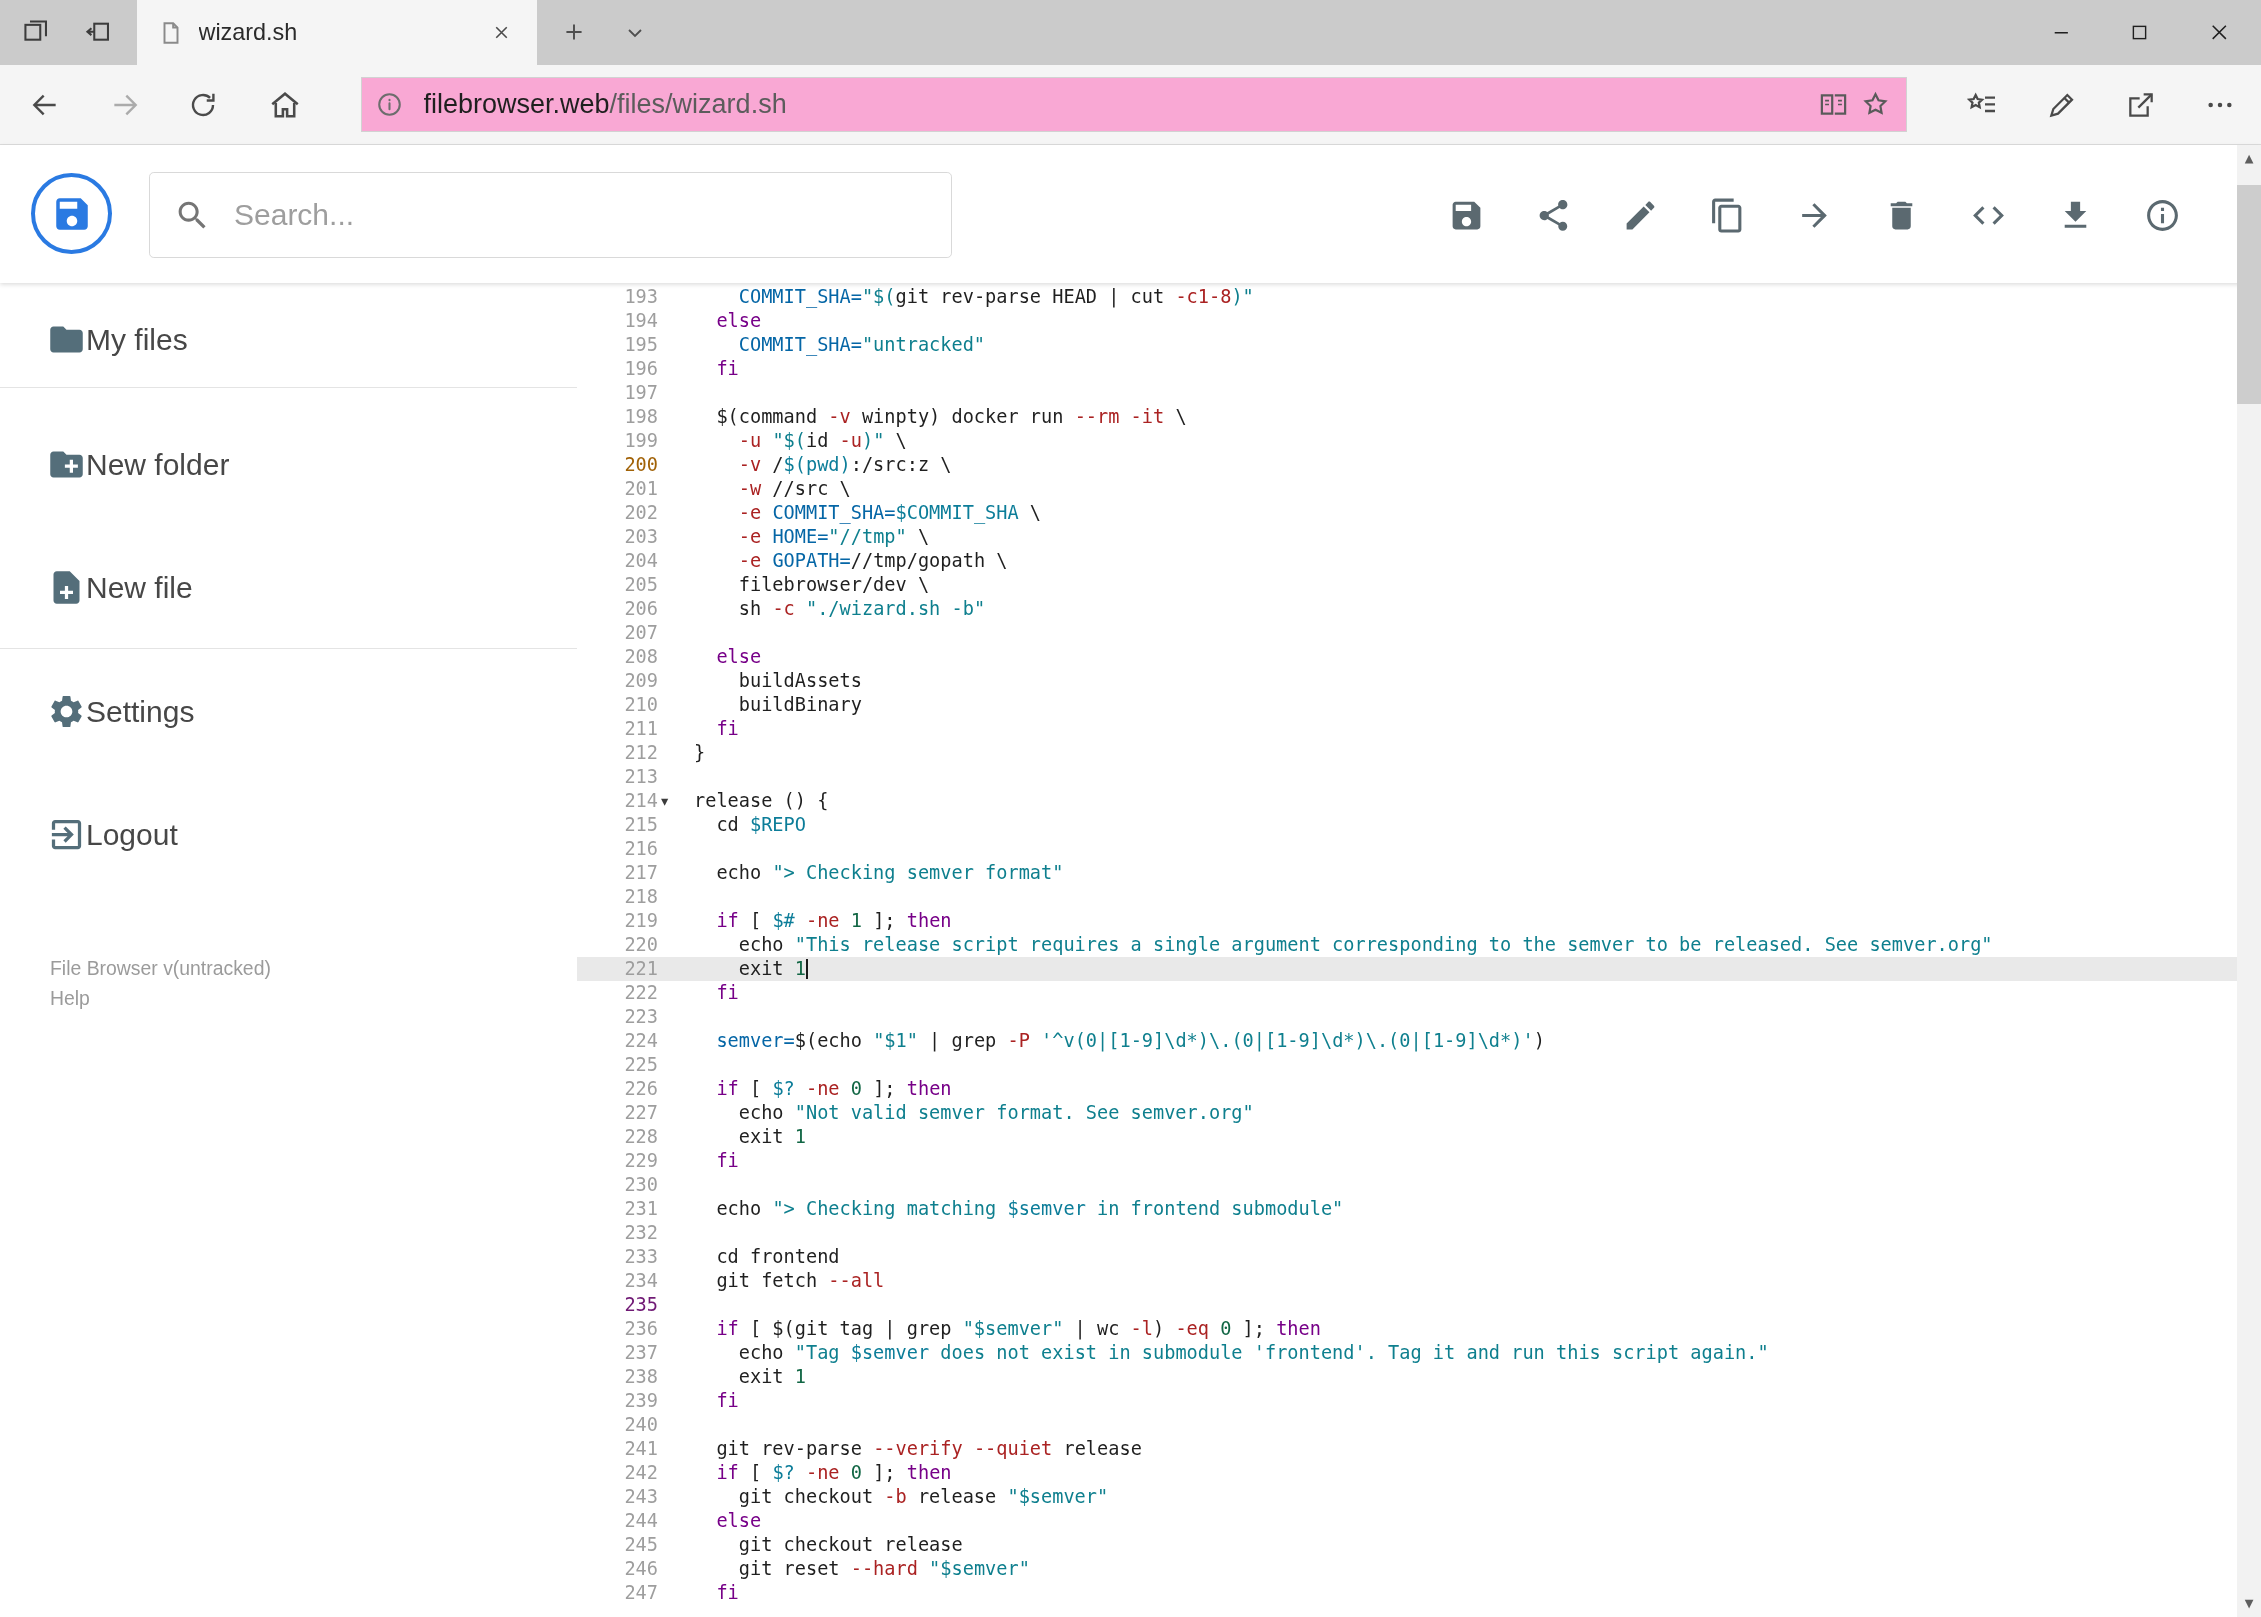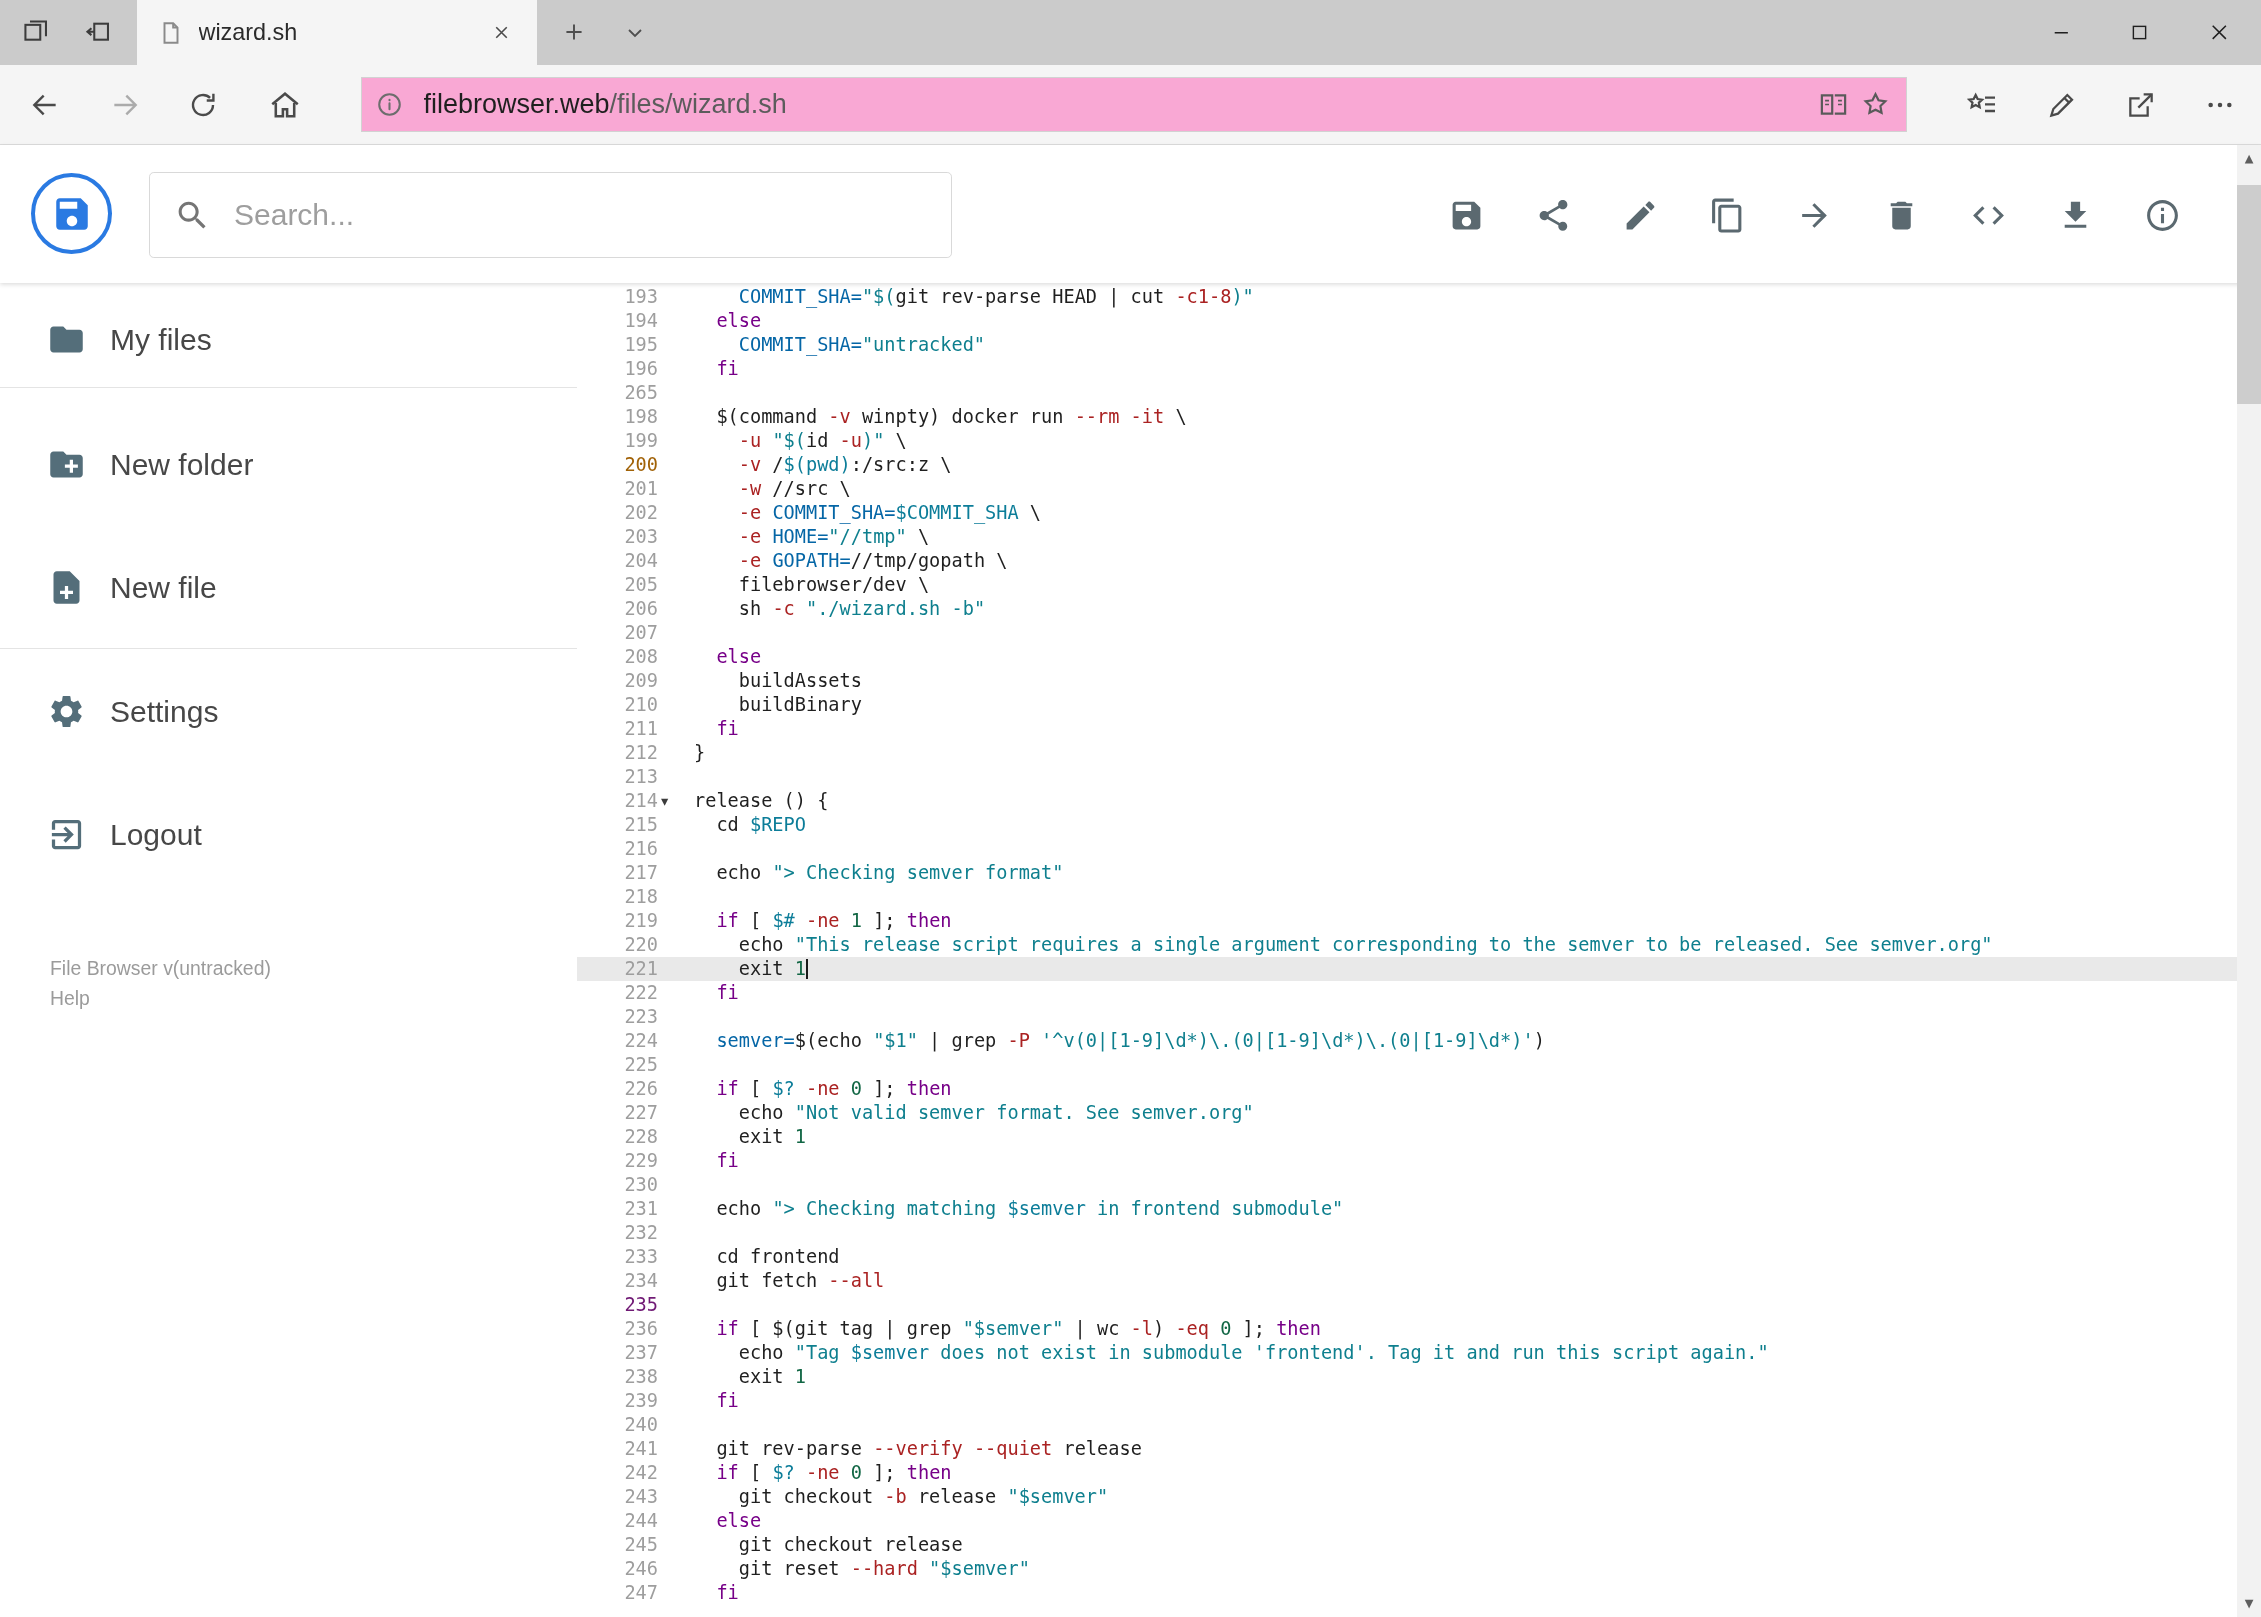--- a/index.html
+++ b/index.html
@@ -37,21 +37,21 @@
   .search-input{border:none;outline:none;background:transparent;font-family:"Liberation Sans",sans-serif;font-size:30px;color:#444;margin-left:21px;flex:1;min-width:0;}
   .search-input::placeholder{color:#9e9e9e;opacity:1;}
   .header-actions{position:absolute;left:1436px;top:31px;display:flex;gap:26px;}
   .act-btn{width:61px;height:78px;display:flex;align-items:center;justify-content:center;cursor:pointer;}
 
   
   .content{position:absolute;left:0;top:283px;width:2261px;height:1334px;display:flex;overflow:hidden;background:#fff;}
   .sidebar{width:577px;height:100%;position:relative;flex:none;}
   .side-item{position:absolute;left:0;width:100%;height:89px;display:flex;align-items:center;padding-left:47px;box-sizing:border-box;cursor:pointer;}
   .side-item svg{flex:none;}
-  .side-label{margin-left:24px;font-size:30px;color:#474747;}
+  .side-label{font-size:30px;color:#474747;}
   .side-div{position:absolute;left:0;width:577px;height:0.8px;background:#e4e4e4;}
   .side-footer{position:absolute;left:50px;top:670px;font-size:19.4px;color:#9b9b9b;line-height:30px;}
   .side-footer .help{display:inline-block;cursor:pointer;}
 
   
   .editor{flex:1;position:relative;font-family:"DejaVu Sans Mono","Liberation Mono",monospace;font-size:18.6px;line-height:24px;padding-top:1.6px;overflow:hidden;}
   .ed-row{display:flex;height:24px;position:relative;white-space:pre;}
   .ed-row.active{background:#e9e9e9;}
   .ed-gut{width:81px;flex:none;text-align:right;user-select:none;}
   .ed-code{padding-left:36px;flex:1;overflow:hidden;}
@@ -299,21 +299,21 @@
       <div class="side-footer">
         <div>File Browser v(untracked)</div>
         <div class="help">Help</div>
       </div>
     </div>
     <div class="editor" id="editor">
         <div class="ed-row"><span class="ed-gut" style="color: rgb(158, 158, 158);">193</span><span class="ed-code"><span style="color: rgb(31, 31, 31);">    </span><span style="color: rgb(5, 102, 166);">COMMIT_SHA=</span><span style="color: rgb(14, 127, 142);">"$(</span><span style="color: rgb(31, 31, 31);">git rev-parse HEAD | cut </span><span style="color: rgb(170, 34, 34);">-c1-8</span><span style="color: rgb(14, 127, 142);">)"</span></span></div>
         <div class="ed-row"><span class="ed-gut" style="color: rgb(158, 158, 158);">194</span><span class="ed-code"><span style="color: rgb(31, 31, 31);">  </span><span style="color: rgb(119, 0, 136);">else</span></span></div>
         <div class="ed-row"><span class="ed-gut" style="color: rgb(158, 158, 158);">195</span><span class="ed-code"><span style="color: rgb(31, 31, 31);">    </span><span style="color: rgb(5, 102, 166);">COMMIT_SHA=</span><span style="color: rgb(14, 127, 142);">"untracked"</span></span></div>
         <div class="ed-row"><span class="ed-gut" style="color: rgb(158, 158, 158);">196</span><span class="ed-code"><span style="color: rgb(31, 31, 31);">  </span><span style="color: rgb(119, 0, 136);">fi</span></span></div>
-        <div class="ed-row"><span class="ed-gut" style="color: rgb(158, 158, 158);">265</span><span class="ed-code"></span></div>
+        <div class="ed-row"><span class="ed-gut" style="color: rgb(158, 158, 158);">197</span><span class="ed-code"></span></div>
         <div class="ed-row"><span class="ed-gut" style="color: rgb(158, 158, 158);">198</span><span class="ed-code"><span style="color: rgb(31, 31, 31);">  $(command </span><span style="color: rgb(170, 34, 34);">-v</span><span style="color: rgb(31, 31, 31);"> winpty) docker run </span><span style="color: rgb(170, 34, 34);">--rm</span><span style="color: rgb(31, 31, 31);"> </span><span style="color: rgb(170, 34, 34);">-it</span><span style="color: rgb(31, 31, 31);"> \</span></span></div>
         <div class="ed-row"><span class="ed-gut" style="color: rgb(158, 158, 158);">199</span><span class="ed-code"><span style="color: rgb(31, 31, 31);">    </span><span style="color: rgb(170, 34, 34);">-u</span><span style="color: rgb(31, 31, 31);"> </span><span style="color: rgb(14, 127, 142);">"$(</span><span style="color: rgb(31, 31, 31);">id </span><span style="color: rgb(170, 34, 34);">-u</span><span style="color: rgb(14, 127, 142);">)"</span><span style="color: rgb(31, 31, 31);"> \</span></span></div>
         <div class="ed-row"><span class="ed-gut" style="color: #a16207;">200</span><span class="ed-code"><span style="color: rgb(31, 31, 31);">    </span><span style="color: rgb(170, 34, 34);">-v</span><span style="color: rgb(31, 31, 31);"> /</span><span style="color: rgb(12, 125, 153);">$(pwd)</span><span style="color: rgb(31, 31, 31);">:/src:z \</span></span></div>
         <div class="ed-row"><span class="ed-gut" style="color: rgb(158, 158, 158);">201</span><span class="ed-code"><span style="color: rgb(31, 31, 31);">    </span><span style="color: rgb(170, 34, 34);">-w</span><span style="color: rgb(31, 31, 31);"> //src \</span></span></div>
         <div class="ed-row"><span class="ed-gut" style="color: rgb(158, 158, 158);">202</span><span class="ed-code"><span style="color: rgb(31, 31, 31);">    </span><span style="color: rgb(170, 34, 34);">-e</span><span style="color: rgb(31, 31, 31);"> </span><span style="color: rgb(5, 102, 166);">COMMIT_SHA=</span><span style="color: rgb(12, 125, 153);">$COMMIT_SHA</span><span style="color: rgb(31, 31, 31);"> \</span></span></div>
         <div class="ed-row"><span class="ed-gut" style="color: rgb(158, 158, 158);">203</span><span class="ed-code"><span style="color: rgb(31, 31, 31);">    </span><span style="color: rgb(170, 34, 34);">-e</span><span style="color: rgb(31, 31, 31);"> </span><span style="color: rgb(5, 102, 166);">HOME=</span><span style="color: rgb(14, 127, 142);">"//tmp"</span><span style="color: rgb(31, 31, 31);"> \</span></span></div>
         <div class="ed-row"><span class="ed-gut" style="color: rgb(158, 158, 158);">204</span><span class="ed-code"><span style="color: rgb(31, 31, 31);">    </span><span style="color: rgb(170, 34, 34);">-e</span><span style="color: rgb(31, 31, 31);"> </span><span style="color: rgb(5, 102, 166);">GOPATH=</span><span style="color: rgb(31, 31, 31);">//tmp/gopath \</span></span></div>
         <div class="ed-row"><span class="ed-gut" style="color: rgb(158, 158, 158);">205</span><span class="ed-code"><span style="color: rgb(31, 31, 31);">    filebrowser/dev \</span></span></div>
         <div class="ed-row"><span class="ed-gut" style="color: rgb(158, 158, 158);">206</span><span class="ed-code"><span style="color: rgb(31, 31, 31);">    sh </span><span style="color: rgb(170, 34, 34);">-c</span><span style="color: rgb(31, 31, 31);"> </span><span style="color: rgb(14, 127, 142);">"./wizard.sh -b"</span></span></div>
         <div class="ed-row"><span class="ed-gut" style="color: rgb(158, 158, 158);">207</span><span class="ed-code"></span></div>

